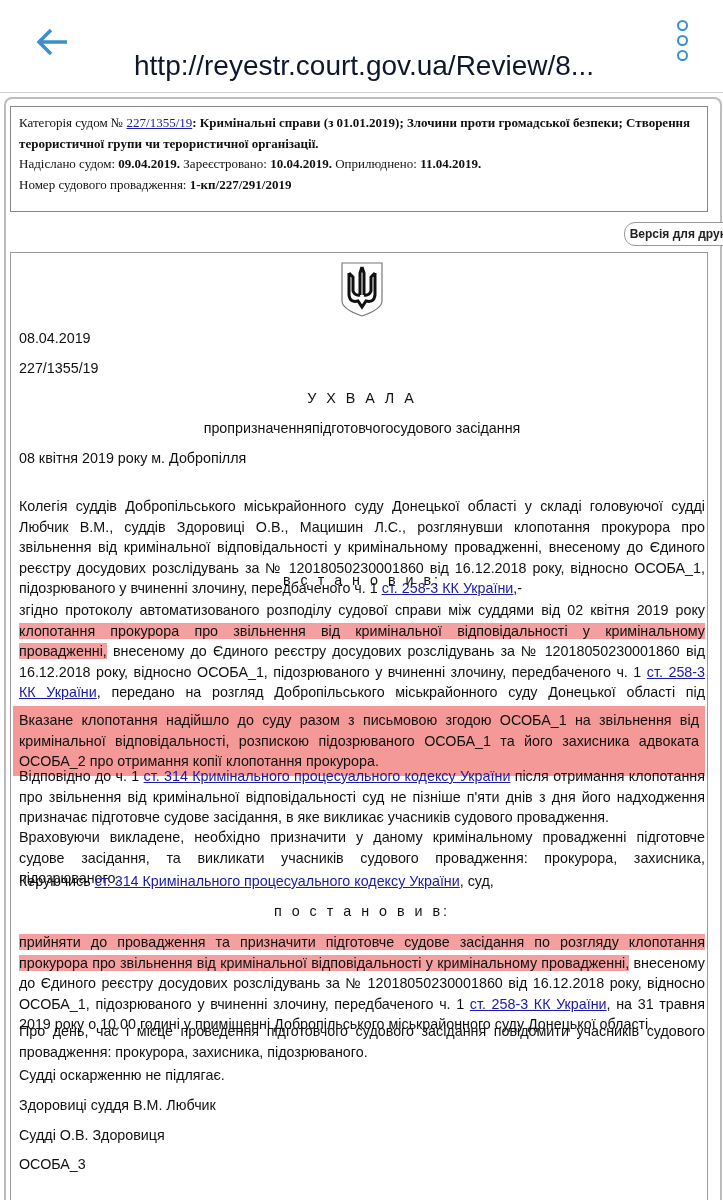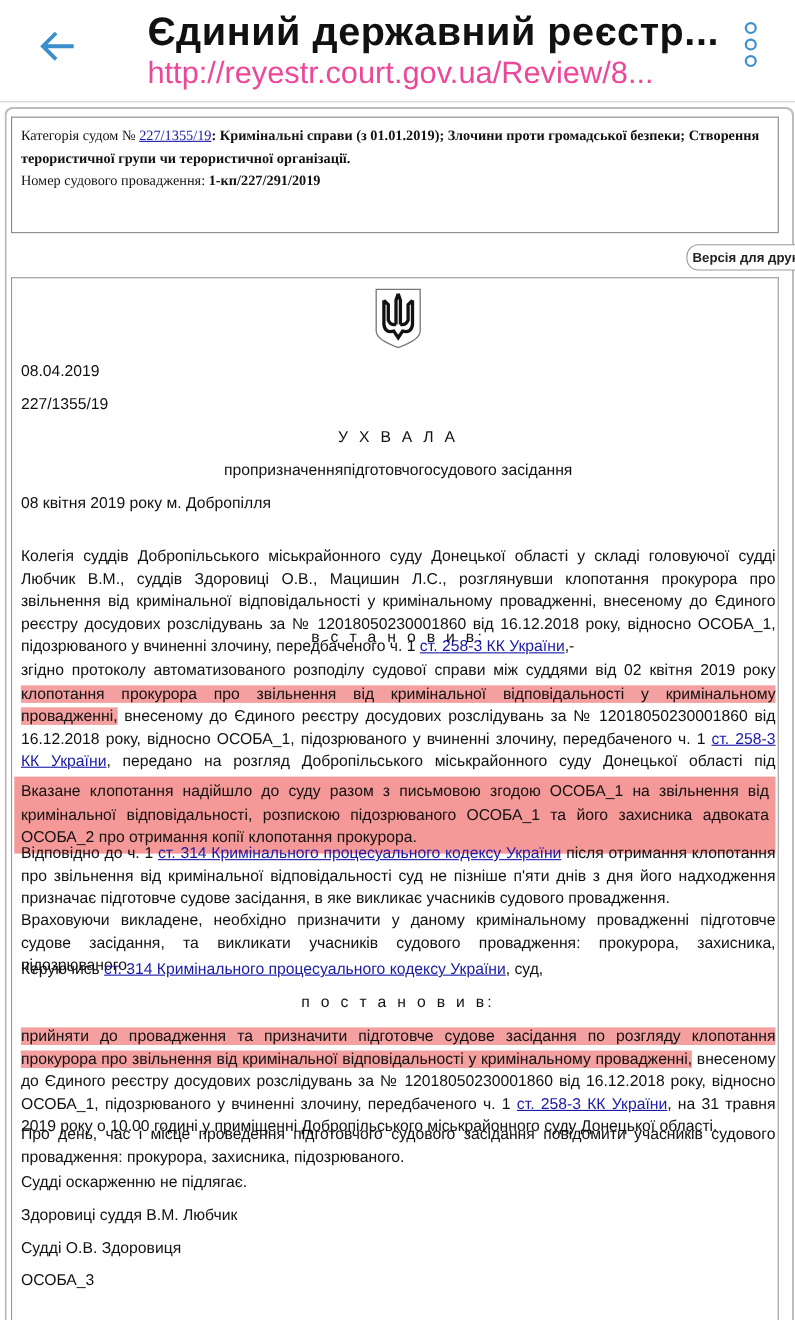--- a/index.html
+++ b/index.html
@@ -1,20 +1,20 @@
 <!DOCTYPE html>
 <html><head>
 <meta charset="utf-8">
 <style>
   html, body { margin: 0; padding: 0; background: #fff; }
   body { width: 723px; height: 1200px; overflow: hidden; position: relative; font-family: "Liberation Sans", sans-serif; color: #111; }
   .appbar { position: absolute; left: 0; top: 0; width: 723px; height: 92px; background: #fff; border-bottom: 1px solid #d0d0d0; }
   .back { position: absolute; left: 32px; top: 22px; width: 40px; height: 40px; display: flex; align-items: center; justify-content: center; cursor: pointer; }
   .title { position: absolute; left: 134px; top: 8px; font-size: 36px; font-weight: bold; letter-spacing: 0.5px; color: #111; white-space: nowrap; }
-  .url { position: absolute; left: 134px; top: 50px; font-size: 28px; color: #ec4899; white-space: nowrap; }
+  .url { position: absolute; left: 134px; top: 50px; font-size: 28px; color: #0f172a; white-space: nowrap; }
   .menu { position: absolute; left: 672px; top: 18px; width: 20px; height: 44px; cursor: pointer; }
   .menu span { display: block; width: 7px; height: 7px; border: 2px solid #3a8fcc; border-radius: 50%; margin: 2px auto 4px; }
 
   .outer { position: absolute; left: 4px; top: 97px; width: 714px; height: 1110px; border: 2px solid #bdbdbd; border-radius: 8px; border-bottom: none; }
   .infobox { position: absolute; left: 10px; top: 106px; width: 698px; height: 106px; border: 1px solid #888; background: #fff; box-sizing: border-box; padding: 6px 8px; font-family: "Liberation Serif", serif; font-size: 13px; line-height: 20.5px; }
   .infobox a { color: #1a1aa6; text-decoration: underline; }
   .printbtn { position: absolute; left: 624px; top: 222px; width: 112px; height: 22px; border: 1px solid #999; border-radius: 11px; background: #fff; font-size: 12px; font-weight: bold; display: flex; align-items: center; justify-content: center; cursor: pointer; color: #222; }
   .docbox { position: absolute; left: 10px; top: 252px; width: 698px; height: 960px; border: 1px solid #999; border-bottom: none; box-sizing: border-box; background: #fff; }
   .doc { position: absolute; left: 19px; width: 686px; font-size: 14.3px; line-height: 20.6px; }
   .just { text-align: justify; text-align-last: left; }
@@ -27,34 +27,36 @@
 </style>
 </head>
 <body>
 
 <div class="appbar">
   <div class="back">
     <svg width="34" height="30" viewBox="0 0 34 30">
         <path d="M32 15 H4 M16 3 L4 15 L16 27" stroke="#3a8fcc" stroke-width="3.5" fill="none"></path>
       </svg>
   </div>
-  <div class="title">Єдиний державний реєстр...</div>
   <div class="url">http://reyestr.court.gov.ua/Review/8...</div>
   <div class="menu">
       <span></span>
       <span></span>
       <span></span>
     </div>
 </div>
 
 <div class="outer"></div>
 
 <div class="infobox">
   <div>
     <span>Категорія судом № </span><a>227/1355/19</a><b>: Кримінальні справи (з 01.01.2019); Злочини проти громадської безпеки; Створення терористичної групи чи терористичної організації.</b>
+  </div>
+  <div>
+    <span>Надіслано судом: </span><b>09.04.2019.</b><span> Зареєстровано: </span><b>10.04.2019.</b><span> Оприлюднено: </span><b>11.04.2019.</b>
   </div>
   <div>
     <span>Номер судового провадження: </span><b>1-кп/227/291/2019</b>
   </div>
 </div>
 
 <div class="printbtn">Версія для друку</div>
 
 <div class="docbox"></div>
 

